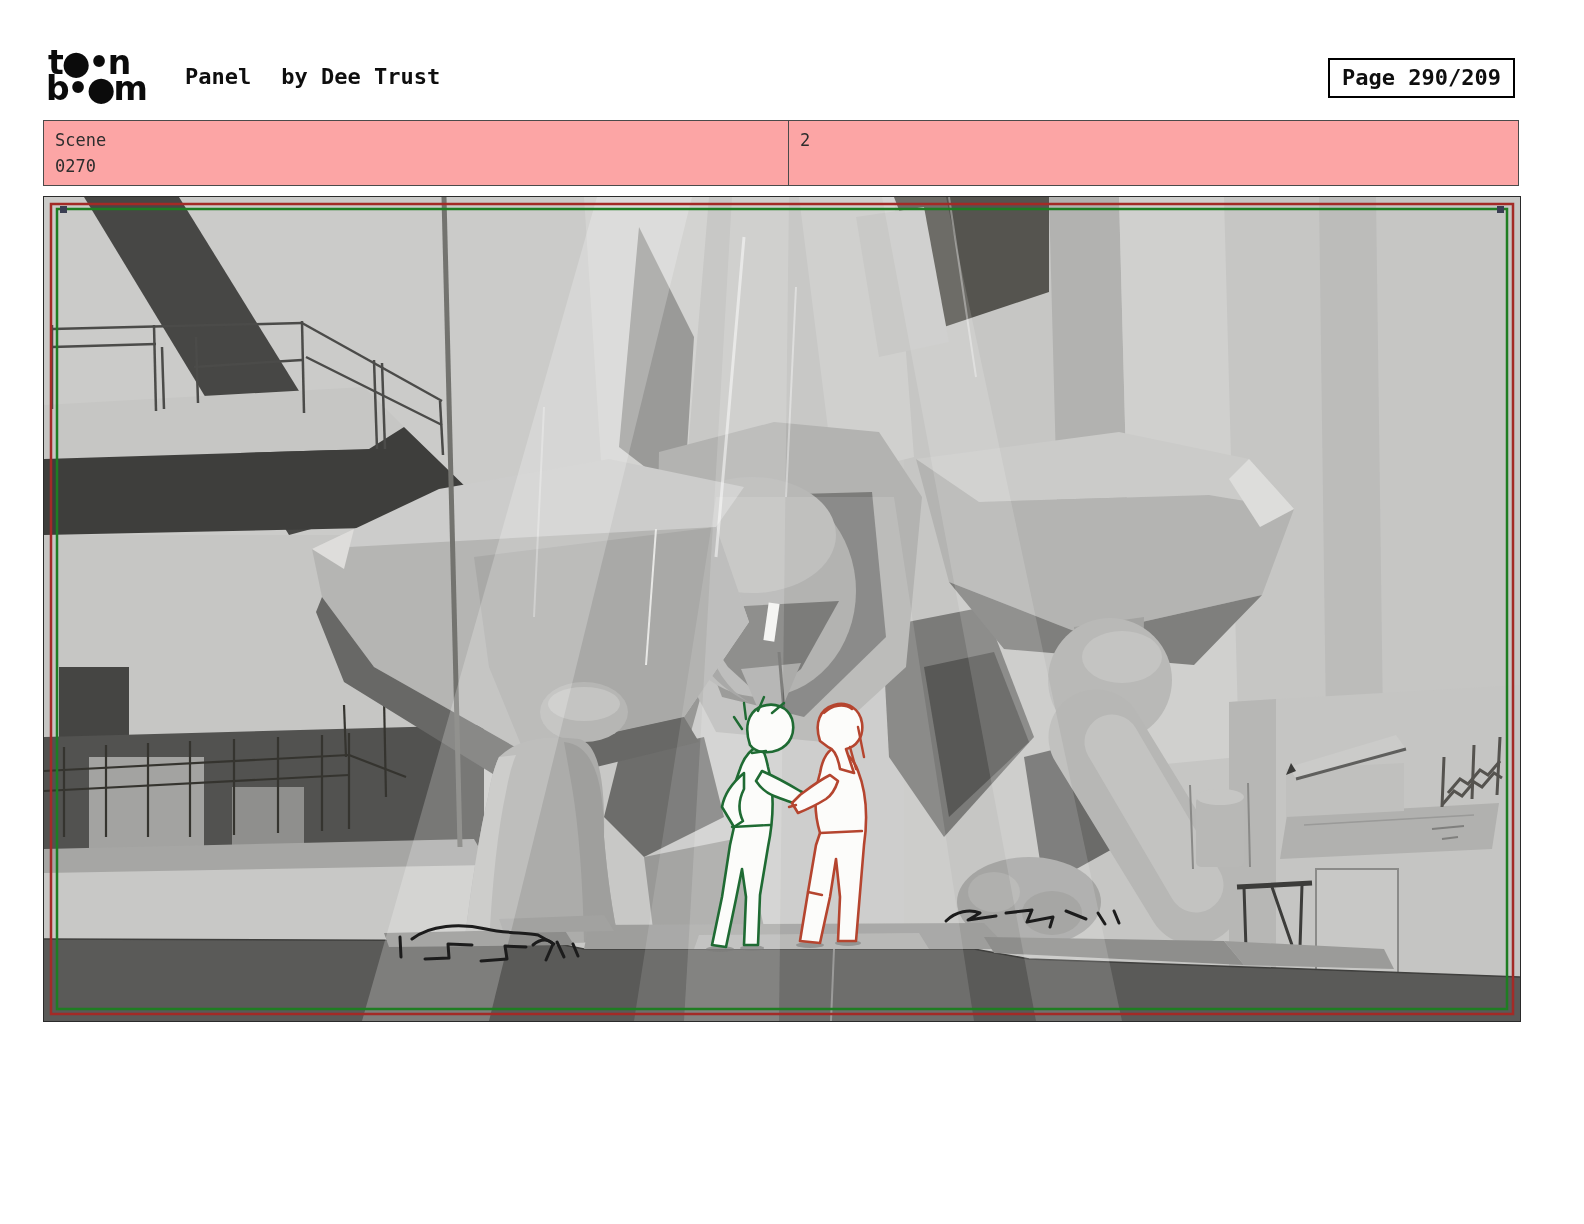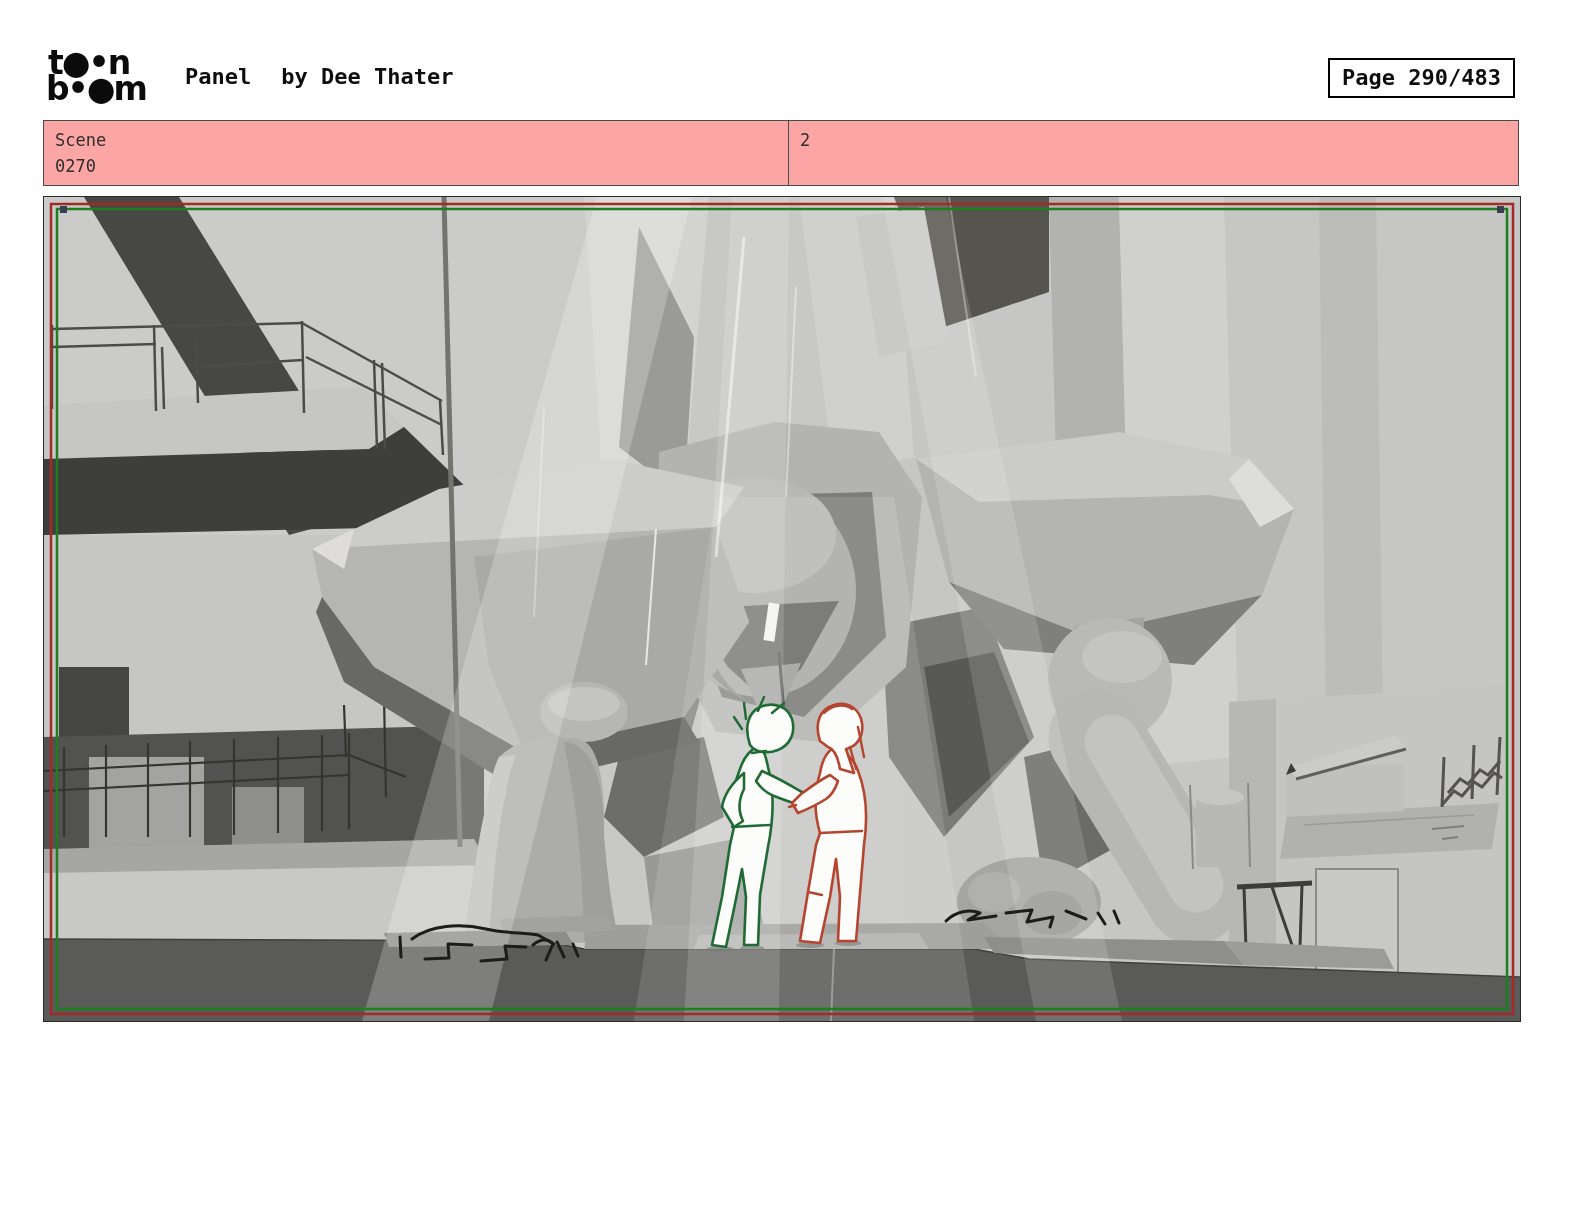--- a/index.html
+++ b/index.html
@@ -48,23 +48,23 @@
 </head>
 <body>
 
 <div class="page">
 
   <div class="hdr">
     <div class="logo">
       <div class="l1">t●•n</div>
       <div class="l2">b•●m</div>
     </div>
-    <div class="title-block"><span class="title">Panel</span><span class="author">by Dee Thater</span>
-    </div>
-    <div class="page-badge">Page 290/483</div>
+    <div class="title-block"><span class="title">Panel</span><span class="author">by Dee Trust</span>
+    </div>
+    <div class="page-badge">Page 290/209</div>
   </div>
 
   <div class="info-table">
     <div class="info-cell scene">
       <div>Scene</div>
       <div>0270</div>
     </div>
     <div class="info-cell panel">
       <div>2</div>
     </div>

